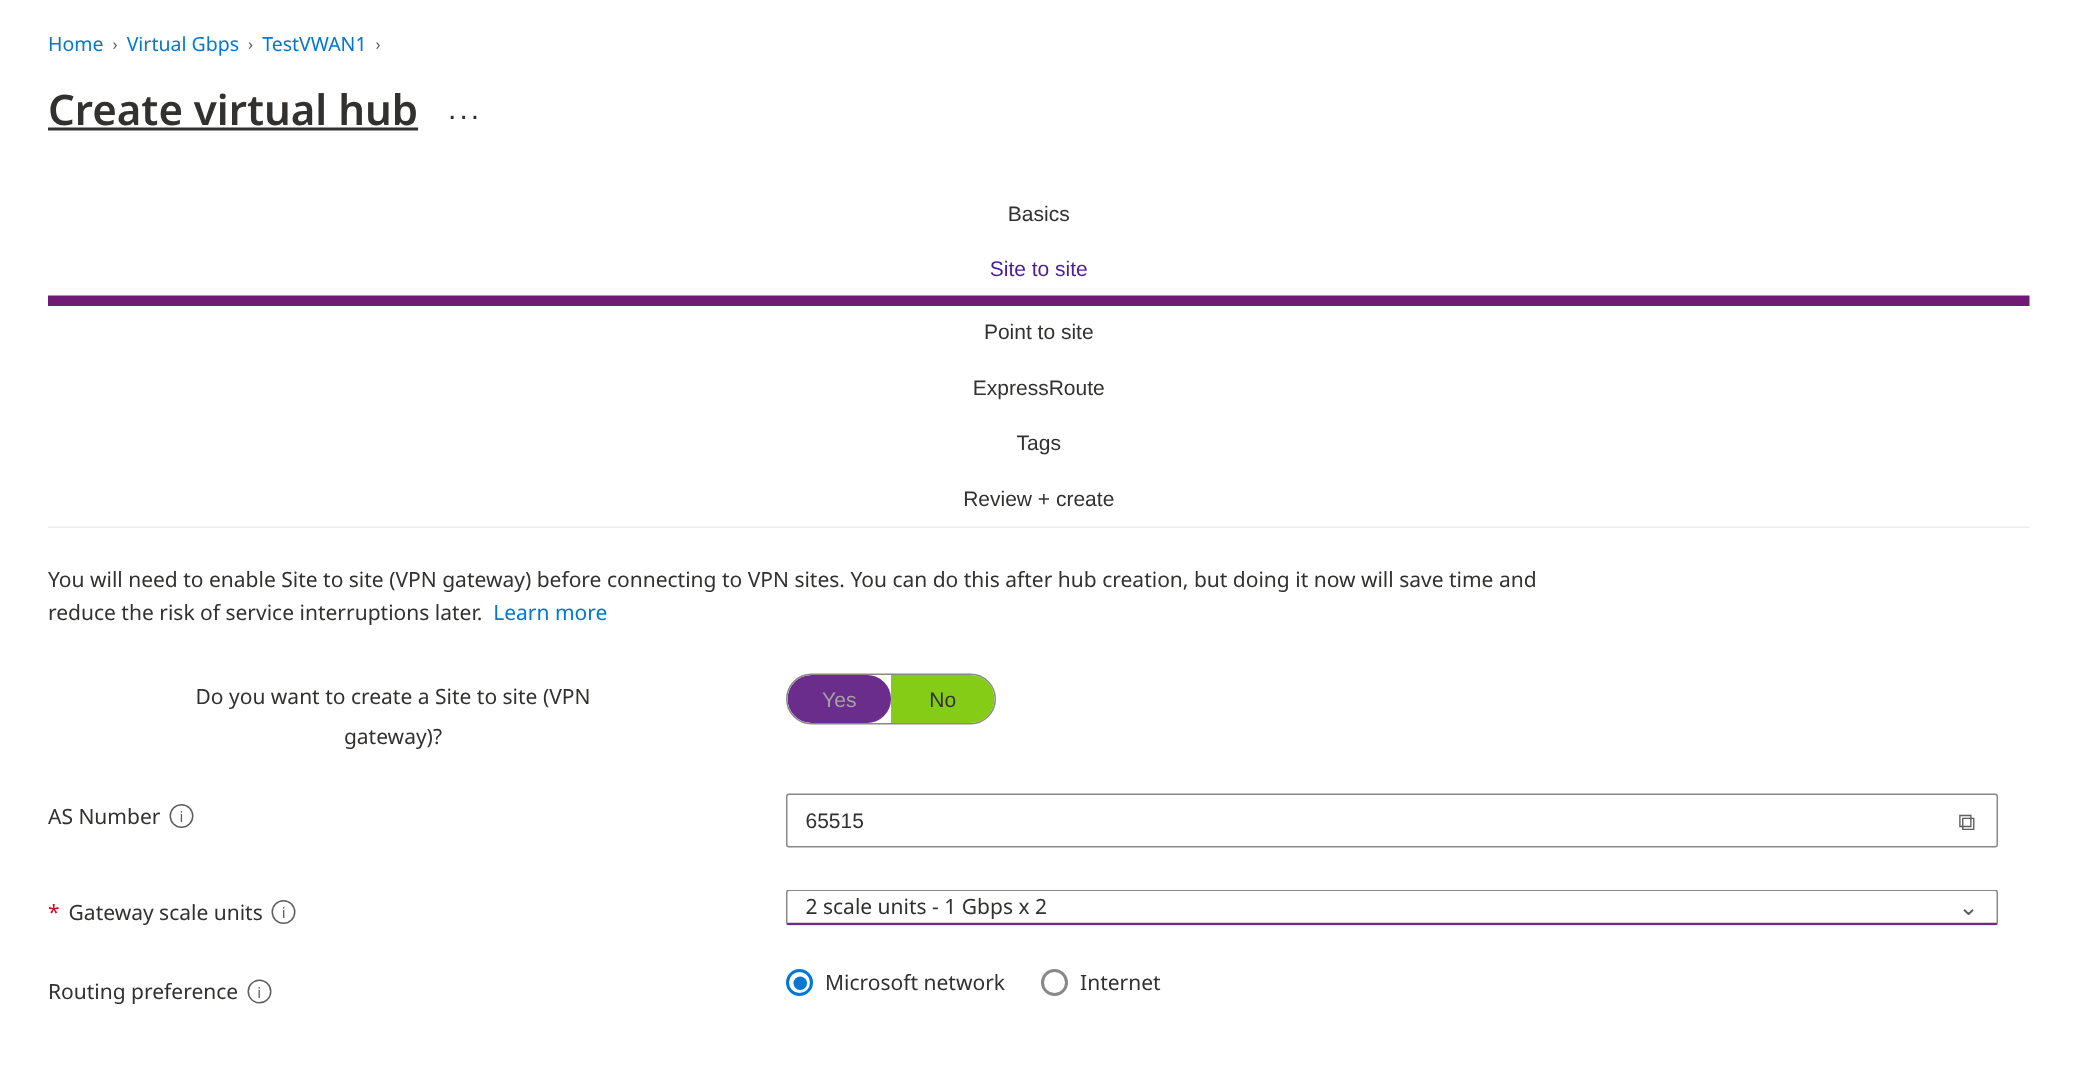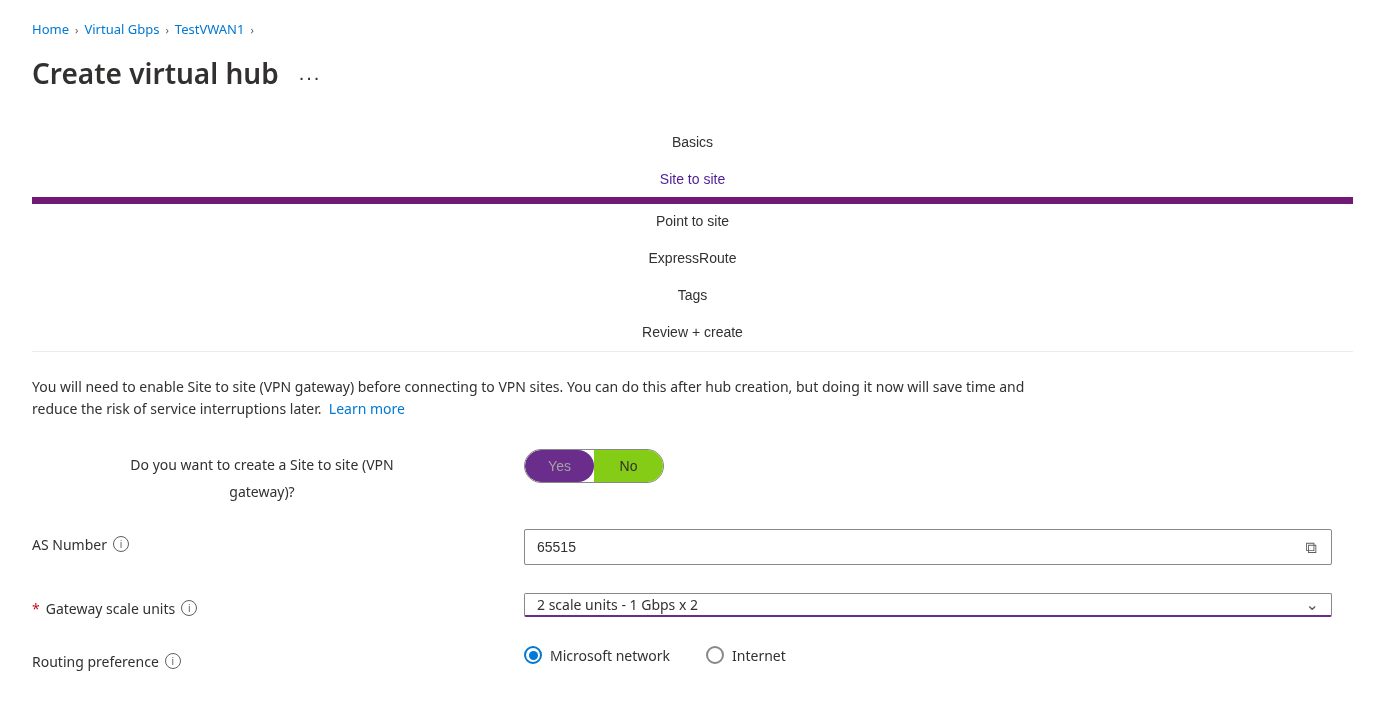--- a/index.html
+++ b/index.html
@@ -32,20 +32,21 @@
     .page-title-row {
       display: flex;
       align-items: center;
       gap: 12px;
       margin-bottom: 32px;
     }
     .page-title {
       font-size: 28px;
       font-weight: 600;
       color: #323130;
+      text-decoration: underline;
     }
     .ellipsis-btn {
       background: none;
       border: none;
       cursor: pointer;
       font-size: 20px;
       color: #323130;
       letter-spacing: 2px;
       padding: 4px 8px;
     }
@@ -207,21 +208,21 @@
     }
     .chevron-down {
       font-size: 16px;
       color: #605e5c;
     }
 
     
     .radio-group {
       display: flex;
       align-items: center;
-      gap: 36px;
+      gap: 24px;
     }
     .radio-option {
       display: flex;
       align-items: center;
       gap: 8px;
       cursor: pointer;
     }
     .radio-circle {
       width: 18px;
       height: 18px;

